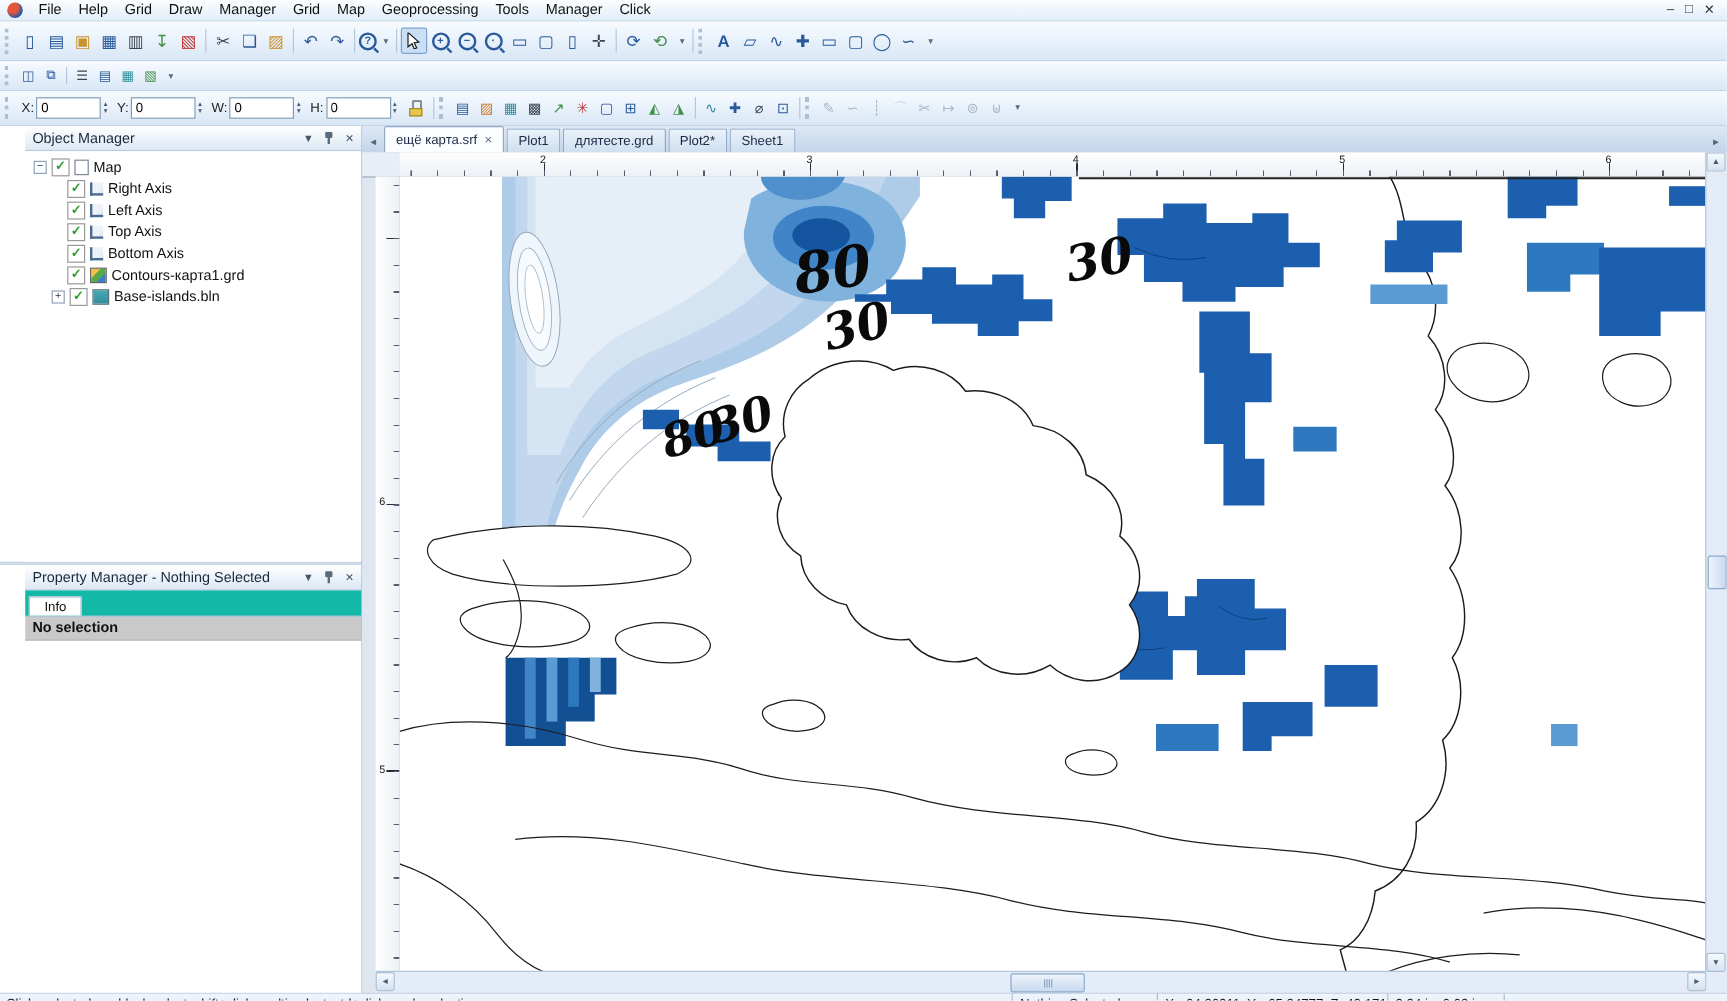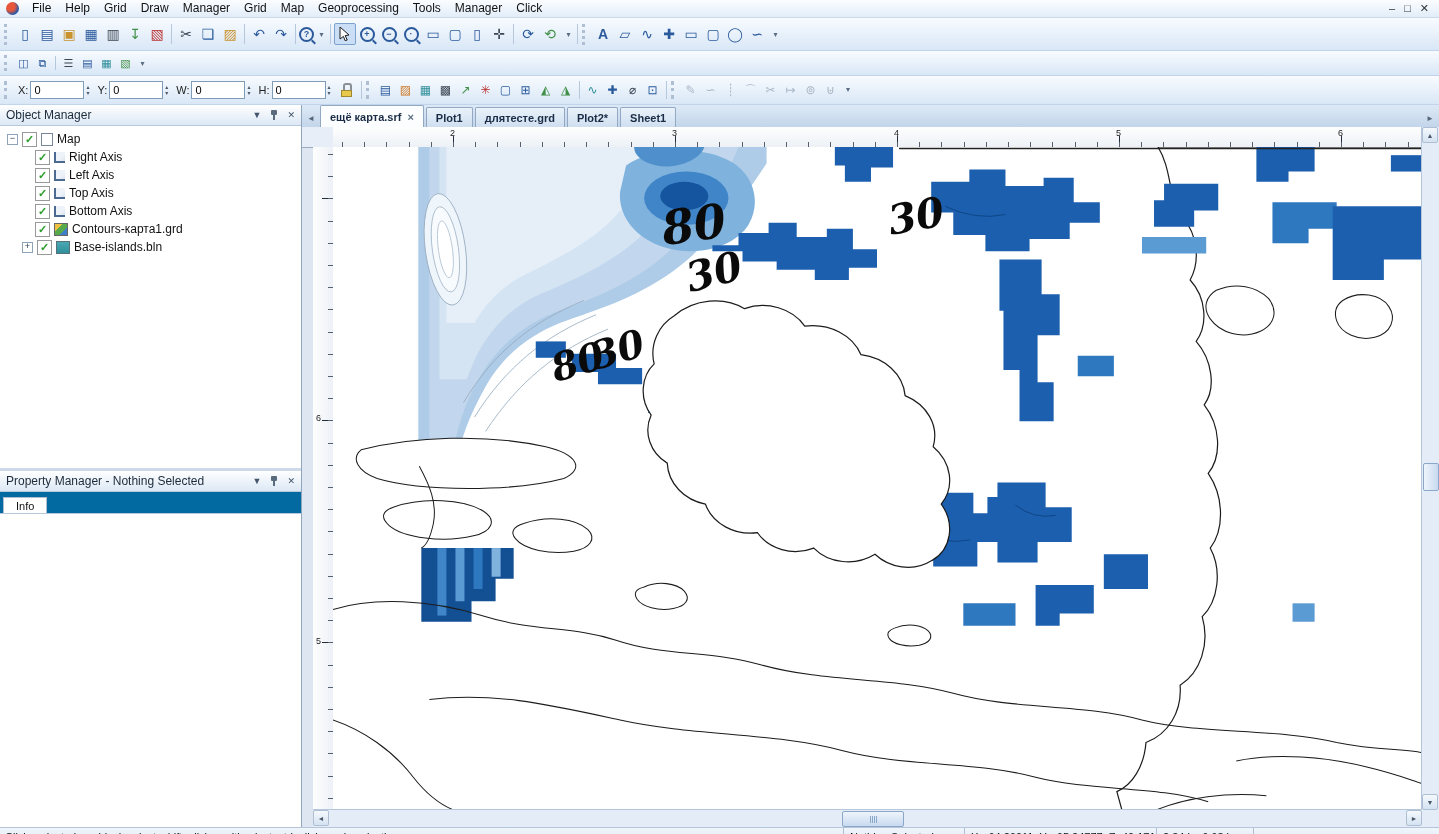--- a/index.html
+++ b/index.html
@@ -35,49 +35,49 @@
   .clabel{font-size:11px;color:#222;}
   .cfield input{width:46px;height:16px;border:1px solid #7f9db9;font-size:11px;padding:0 3px;font-family:"Liberation Sans",sans-serif;}
   .spin{display:flex;flex-direction:column;justify-content:center;font-size:6px;line-height:6px;color:#49576a;}
   .spin i{font-style:normal;}
   .lock{width:11px;height:14px;position:relative;margin:0 6px;}
   .lock::before{content:"";position:absolute;top:0;left:2px;width:5px;height:5px;border:2px solid #8a8f96;border-bottom:none;border-radius:3px 3px 0 0;}
   .lock::after{content:"";position:absolute;bottom:0;left:0;width:11px;height:7px;background:#e8c84a;border:1px solid #a08830;box-sizing:border-box;}
   
   .main{display:flex;height:722px;}
   .left{width:301px;display:flex;flex-direction:column;border-right:1px solid #8fa6bd;background:#fff;flex:none;}
-  .panel{display:flex;flex-direction:column;background:#fff;}
+  .panel{display:flex;flex-direction:column;background:#fff;padding-left:21px;}
   .panel-om{height:363px;border-bottom:3px solid #cdd9e8;}
   .panel-pm{flex:1;}
   .ptitle{height:20px;flex:none;display:flex;align-items:center;padding:0 6px;background:linear-gradient(#ffffff,#dce8f5);border-bottom:1px solid #b9c9dc;font-size:12px;color:#1c2a3a;}
   .pbtns{margin-left:auto;display:flex;gap:8px;align-items:center;color:#44546a;font-size:9px;}
   .pin{width:10px;height:12px;position:relative;}
   .pin::before{content:"";position:absolute;top:1px;left:2px;width:6px;height:5px;background:#5a6b7d;border-radius:1px;}
   .pin::after{content:"";position:absolute;top:6px;left:4px;width:2px;height:5px;background:#5a6b7d;}
   .tree{flex:1;padding:4px 0;overflow:hidden;background:#fff;}
   .trow{display:flex;align-items:center;height:18px;gap:4px;padding-left:7px;font-size:12px;}
   .tindent{width:24px;flex:none;}
   .tindent.sm{width:11px;}
   .exp{width:9px;height:9px;flex:none;border:1px solid #8fa3b8;background:#fff;font-size:9px;line-height:7px;text-align:center;color:#2c3c50;}
   .cb{width:13px;height:13px;flex:none;border:1px solid #999;background:#fff;color:#2e9e2e;font-size:11px;font-weight:bold;line-height:12px;text-align:center;}
   .ic{width:14px;height:13px;flex:none;box-sizing:border-box;}
   .ic-page{background:#fff;border:1px solid #7a8798;width:12px;}
   .ic-axis{border-left:2px solid #4a6a92;border-bottom:2px solid #4a6a92;width:11px;height:11px;background:linear-gradient(135deg,#eef3f9 60%,#d7e3f0);}
   .ic-grd{background:linear-gradient(135deg,#f0c040 0 33%,#58a84c 33% 66%,#3b7fc4 66%);border:1px solid #666;}
   .ic-bln{background:linear-gradient(#49a8b4,#2f8f9b);border:1px solid #58707a;}
-  .pmtabrow{height:21px;flex:none;background:#0369a1;border-bottom:1px solid #b9c9dc;display:flex;align-items:flex-end;padding-left:3px;}
+  .pmtabrow{height:21px;flex:none;background:#14b8a6;border-bottom:1px solid #b9c9dc;display:flex;align-items:flex-end;padding-left:3px;}
   .pmtab{background:#fff;border:1px solid #b0bfd0;border-bottom:none;padding:2px 12px 1px;font-size:11px;}
   .nosel{height:17px;flex:none;background:#c9c9c9;border-bottom:1px solid #b0b0b0;padding:2px 6px 0;font-weight:bold;font-size:12px;}
   .pmrest{flex:1;background:#fff;}
   
   .doc{flex:1;position:relative;background:#cddcee;}
   .tabstrip{height:22px;display:flex;align-items:flex-end;background:linear-gradient(#dde9f6,#c3d5ea);border-bottom:1px solid #93a9c3;padding:0 2px;gap:2px;}
   .tsbtn{width:14px;height:16px;font-size:8px;color:#55657a;display:flex;align-items:center;justify-content:center;margin-bottom:1px;}
   .tsbtn.right{margin-left:auto;}
-  .dtab{display:flex;align-items:center;gap:6px;padding:0 9px;height:19px;border:1px solid #93a9c3;border-bottom:none;border-radius:2px 2px 0 0;background:linear-gradient(#eaf2fa,#cfdff0);font-size:11px;color:#1a2b45;white-space:nowrap;font-weight:bold;}
+  .dtab{display:flex;align-items:center;gap:6px;padding:0 9px;height:19px;border:1px solid #93a9c3;border-bottom:none;border-radius:2px 2px 0 0;background:linear-gradient(#eaf2fa,#cfdff0);font-size:11px;color:#1a2b45;white-space:nowrap;}
   .dtab.active{background:#fcfdfe;height:21px;}
   .tclose{font-size:11px;color:#5a6b80;line-height:10px;}
   .docbody{position:absolute;top:22px;left:0;right:0;bottom:0;background:#dde6f1;}
   .hruler{position:absolute;left:31px;top:0;right:17px;height:20px;background:linear-gradient(#fefefe,#edf1f6);border-bottom:1px solid #9aa9bc;
     background-image:repeating-linear-gradient(90deg,#55606e 0 1px,transparent 1px 22.2px),repeating-linear-gradient(90deg,#232d3a 0 1px,transparent 1px 222px),linear-gradient(#fefefe,#edf1f6);
     background-size:100% 5px,100% 11px,100% 100%;background-position:9px 100%,120px 100%,0 0;background-repeat:no-repeat;}
   .hruler span{position:absolute;top:1px;font-size:9px;color:#222;transform:translateX(-3px);}
   .vruler{position:absolute;left:11px;top:20px;width:20px;bottom:17px;background:linear-gradient(90deg,#fefefe,#edf1f6);border-right:1px solid #9aa9bc;
     background-image:repeating-linear-gradient(180deg,#55606e 0 1px,transparent 1px 22.2px),repeating-linear-gradient(180deg,#232d3a 0 1px,transparent 1px 222px),linear-gradient(90deg,#fefefe,#edf1f6);
     background-size:5px 100%,11px 100%,100% 100%;background-position:right 0 top 7px,right 0 top 51px,0 0;background-repeat:no-repeat;}
@@ -340,20 +340,21 @@
           <span>Property Manager - Nothing Selected</span>
           <span class="pbtns">
             <span>▼</span>
             <span class="pin"></span>
             <span>✕</span>
           </span>
         </div>
         <div class="pmtabrow">
           <span class="pmtab">Info</span>
         </div>
+        <div class="nosel">No selection</div>
         <div class="pmrest"></div>
       </div>
     </div>
 
     <div class="doc">
       <div class="tabstrip">
         <span class="tsbtn">◄</span>
         <span class="dtab active">
           <span>ещё карта.srf</span>
           <span class="tclose">×</span>

